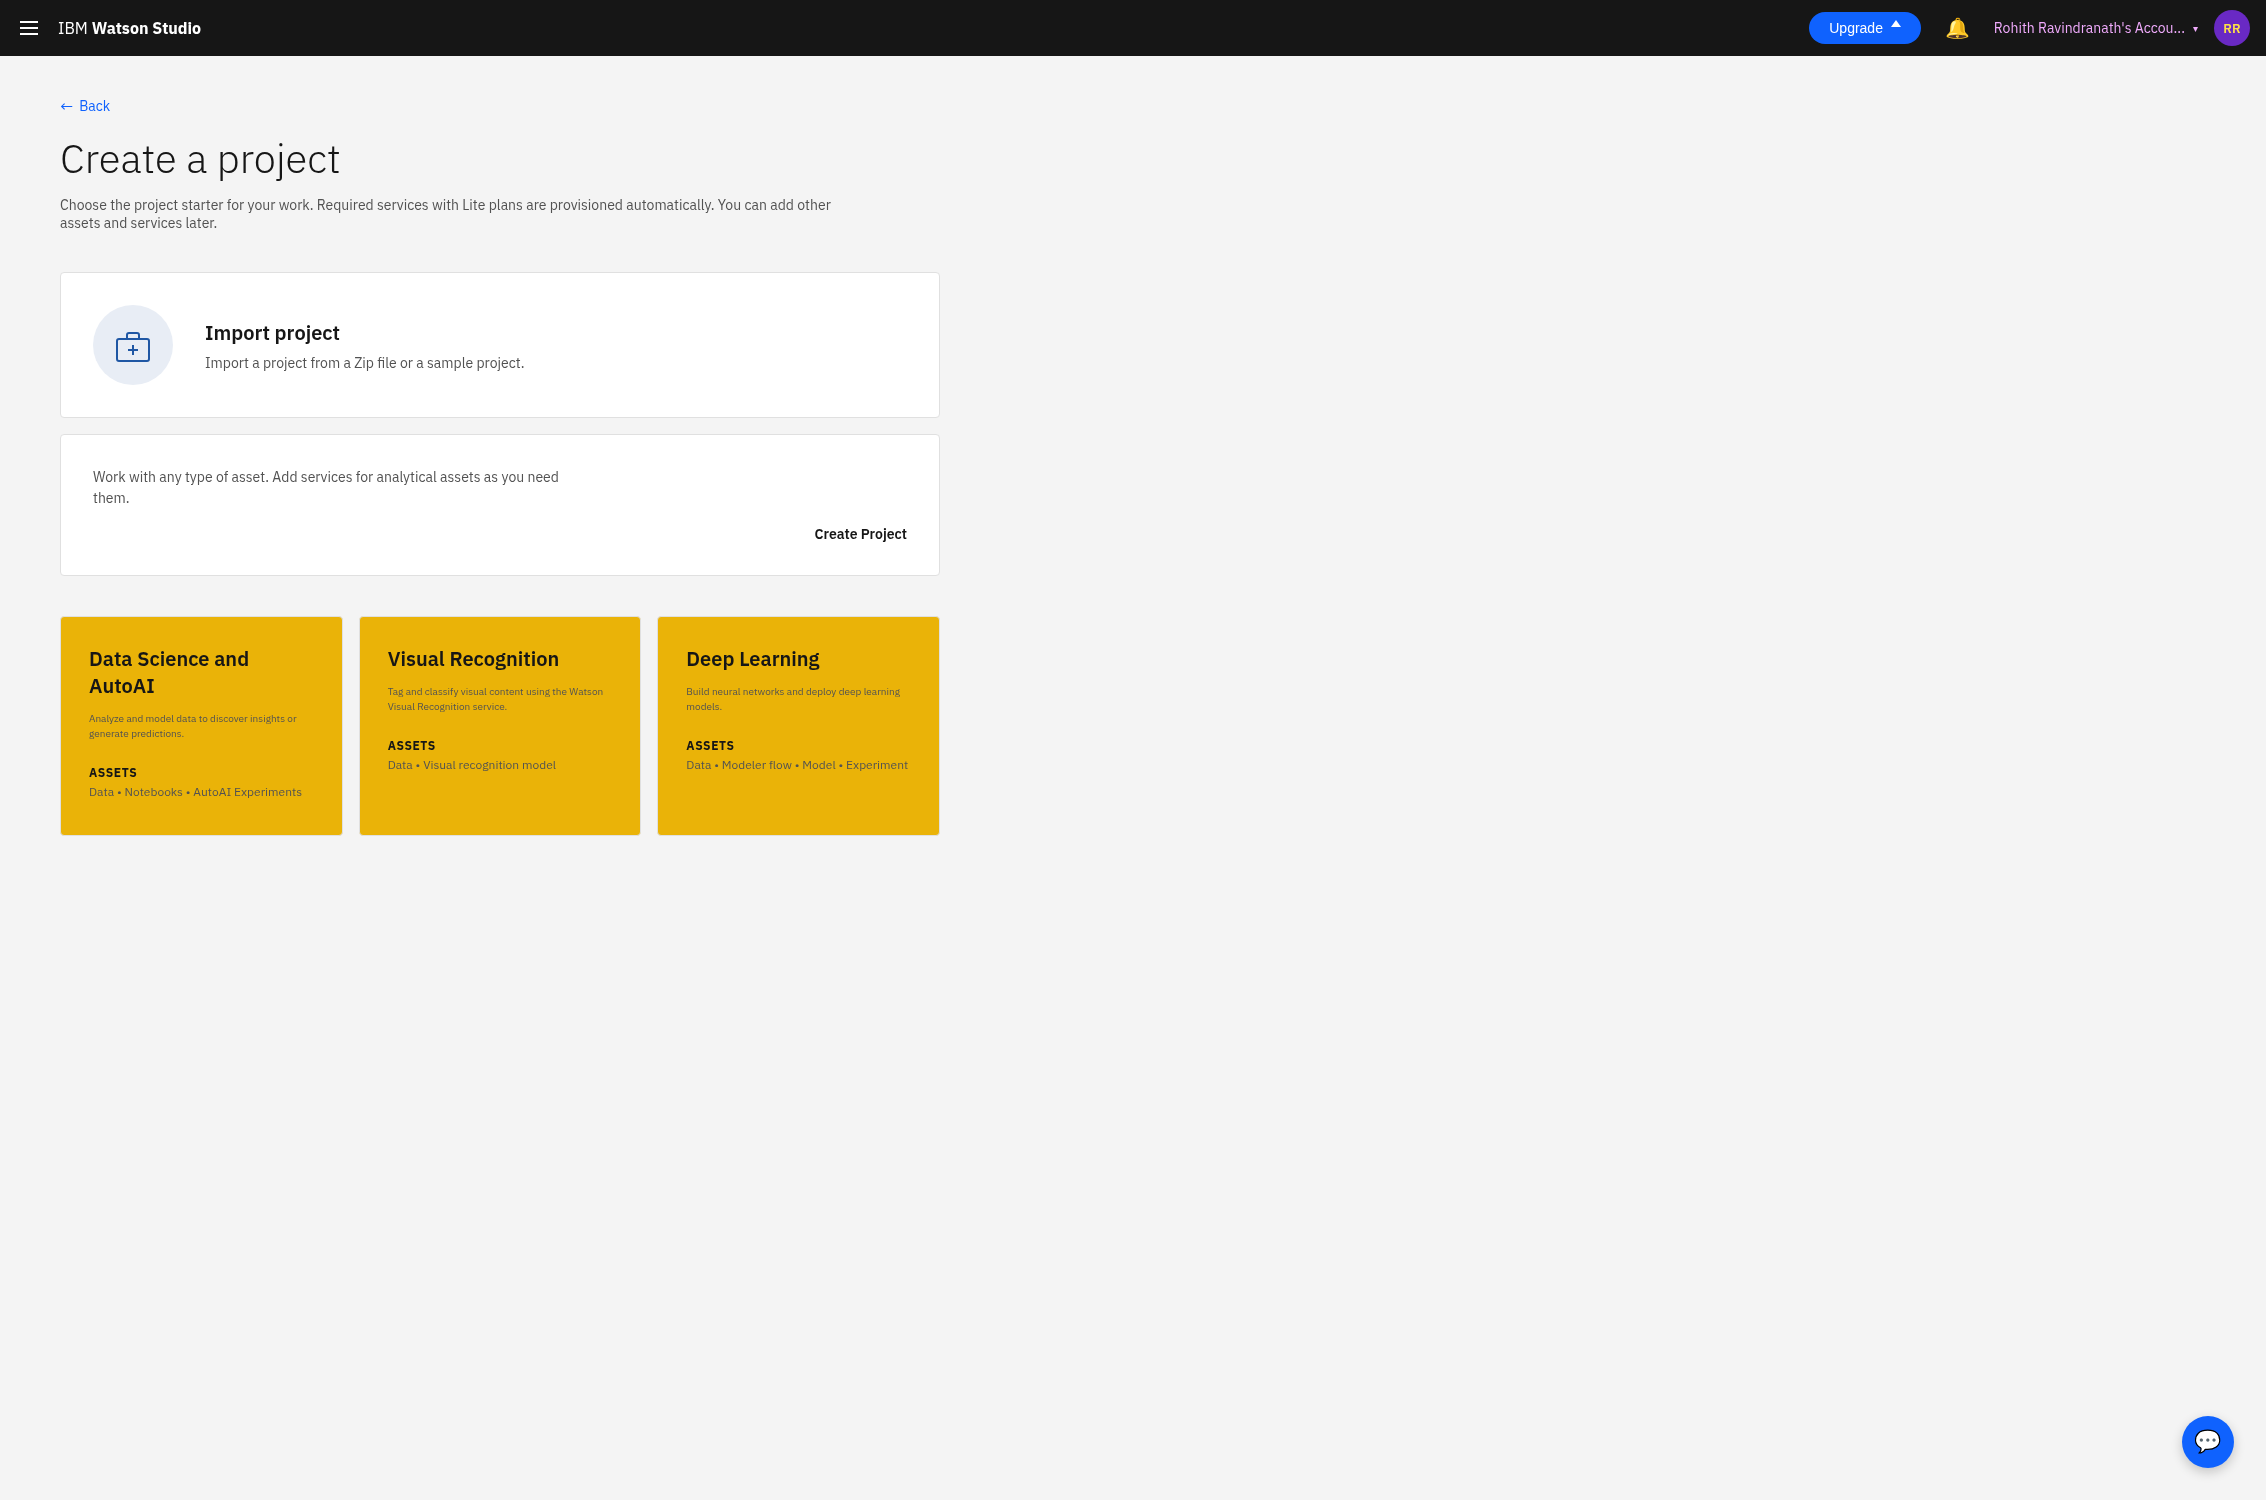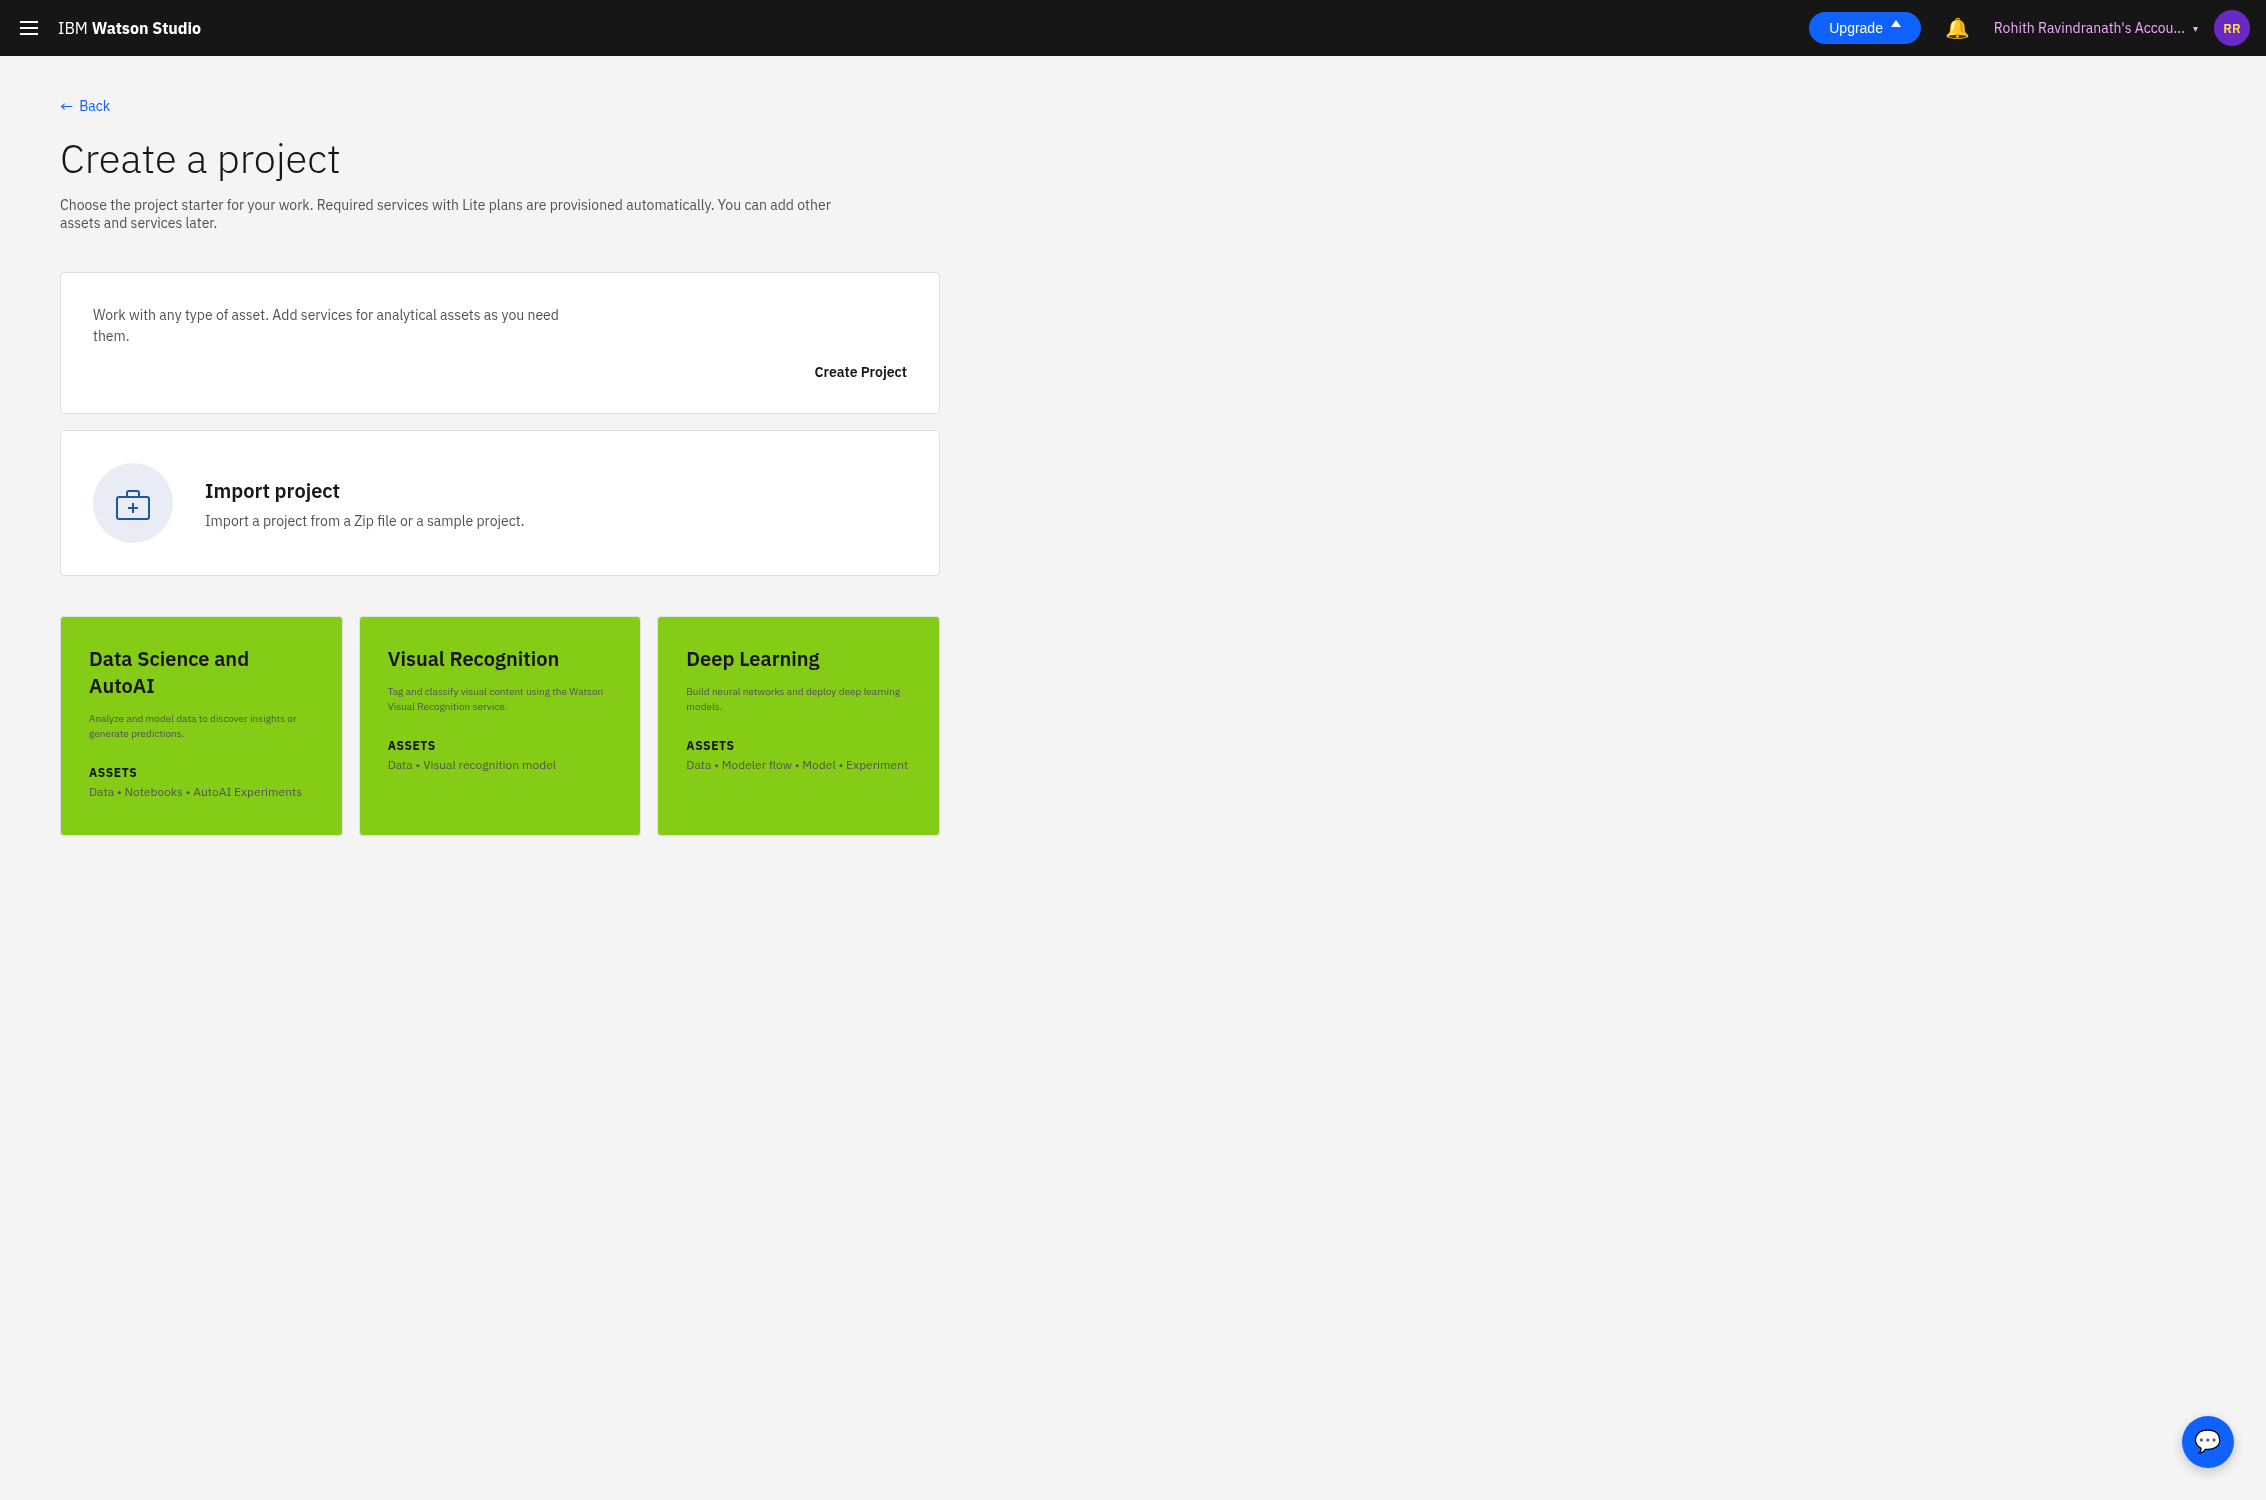--- a/index.html
+++ b/index.html
@@ -198,21 +198,21 @@
     }
 
     
     .cards-grid {
       display: grid;
       grid-template-columns: repeat(3, 1fr);
       gap: 16px;
       margin-top: 40px;
     }
     .project-card {
-      background: #84cc16;
+      background: #eab308;
       border: 1px solid #e0e0e0;
       border-radius: 4px;
       padding: 28px 28px 24px 28px;
       cursor: pointer;
       min-height: 220px;
     }
     .project-card-title {
       font-size: 20px;
       font-weight: 600;
       color: #161616;
@@ -286,42 +286,42 @@
 <main class="main">
 
   <a class="back-link">
     <span class="back-arrow">←</span>
     <span>Back</span>
   </a>
 
   <h1 class="page-title">Create a project</h1>
   <p class="page-subtitle">Choose the project starter for your work. Required services with Lite plans are provisioned automatically. You can add other assets and services later.</p>
 
-  <div class="card card-empty">
-    <p class="card-description">Work with any type of asset. Add services for analytical assets as you need them.</p>
-    <div class="card-action">
-      <span class="card-action-link">Create Project</span>
-    </div>
-  </div>
-
   <div class="card import-card">
     <div class="import-icon-wrap">
       <svg class="import-icon-svg" viewBox="0 0 40 40" fill="none" xmlns="http://www.w3.org/2000/svg">
         <rect x="4" y="14" width="32" height="22" rx="2" stroke="#1f57a4" stroke-width="2" fill="none"></rect>
         <path d="M14 14V10a2 2 0 0 1 2-2h8a2 2 0 0 1 2 2v4" stroke="#1f57a4" stroke-width="2" fill="none"></path>
         <line x1="20" y1="20" x2="20" y2="30" stroke="#1f57a4" stroke-width="2"></line>
         <line x1="15" y1="25" x2="25" y2="25" stroke="#1f57a4" stroke-width="2"></line>
       </svg>
     </div>
     <div class="import-text">
       <h3>Import project</h3>
       <p>Import a project from a Zip file or a sample project.</p>
     </div>
   </div>
 
+  <div class="card card-empty">
+    <p class="card-description">Work with any type of asset. Add services for analytical assets as you need them.</p>
+    <div class="card-action">
+      <span class="card-action-link">Create Project</span>
+    </div>
+  </div>
+
   <div class="cards-grid">
     <div class="project-card">
       <div class="project-card-title">Data Science and AutoAI</div>
       <div class="project-card-desc">Analyze and model data to discover insights or generate predictions.</div>
       <div class="project-card-assets-label">ASSETS</div>
       <div class="project-card-assets">Data • Notebooks • AutoAI Experiments</div>
     </div>
     <div class="project-card">
       <div class="project-card-title">Visual Recognition</div>
       <div class="project-card-desc">Tag and classify visual content using the Watson Visual Recognition service.</div>

